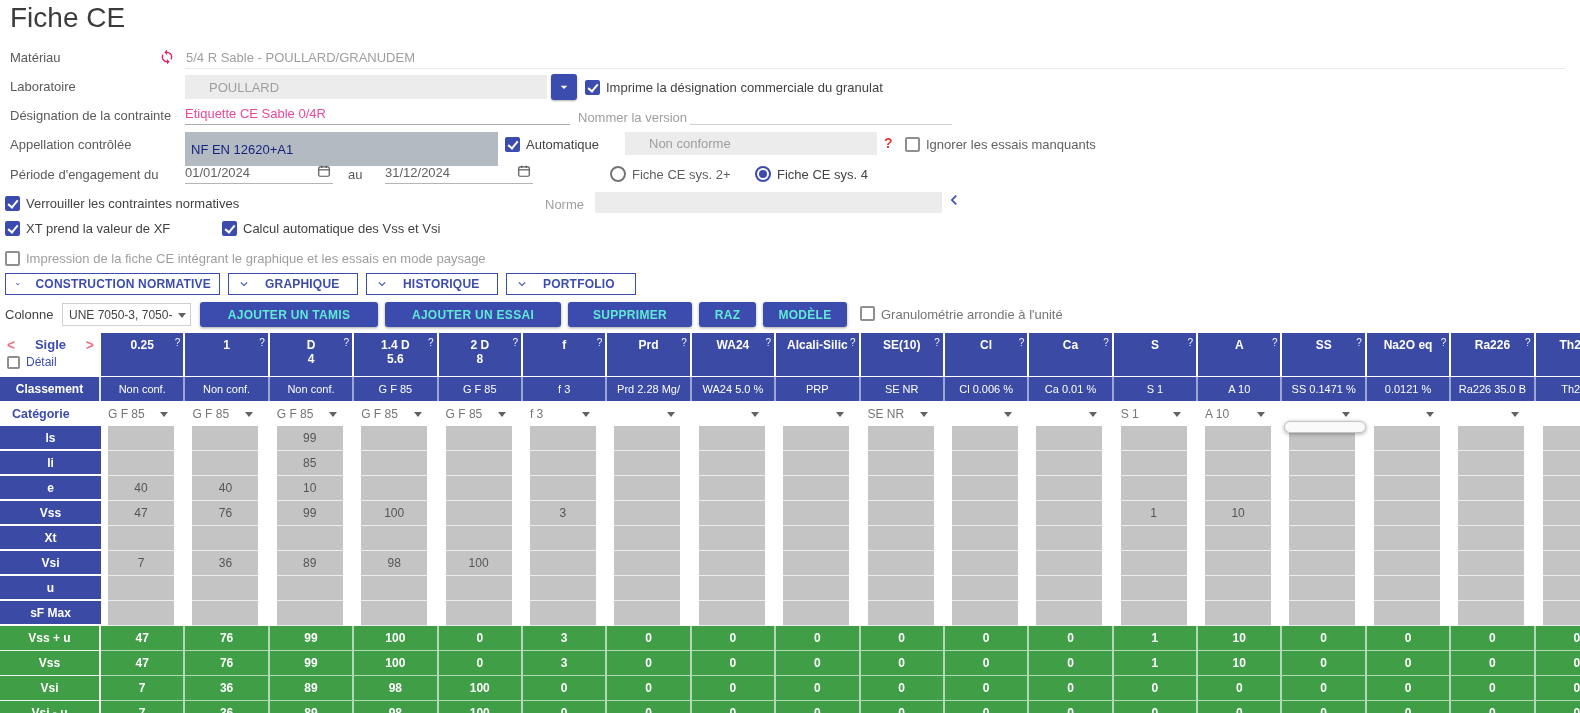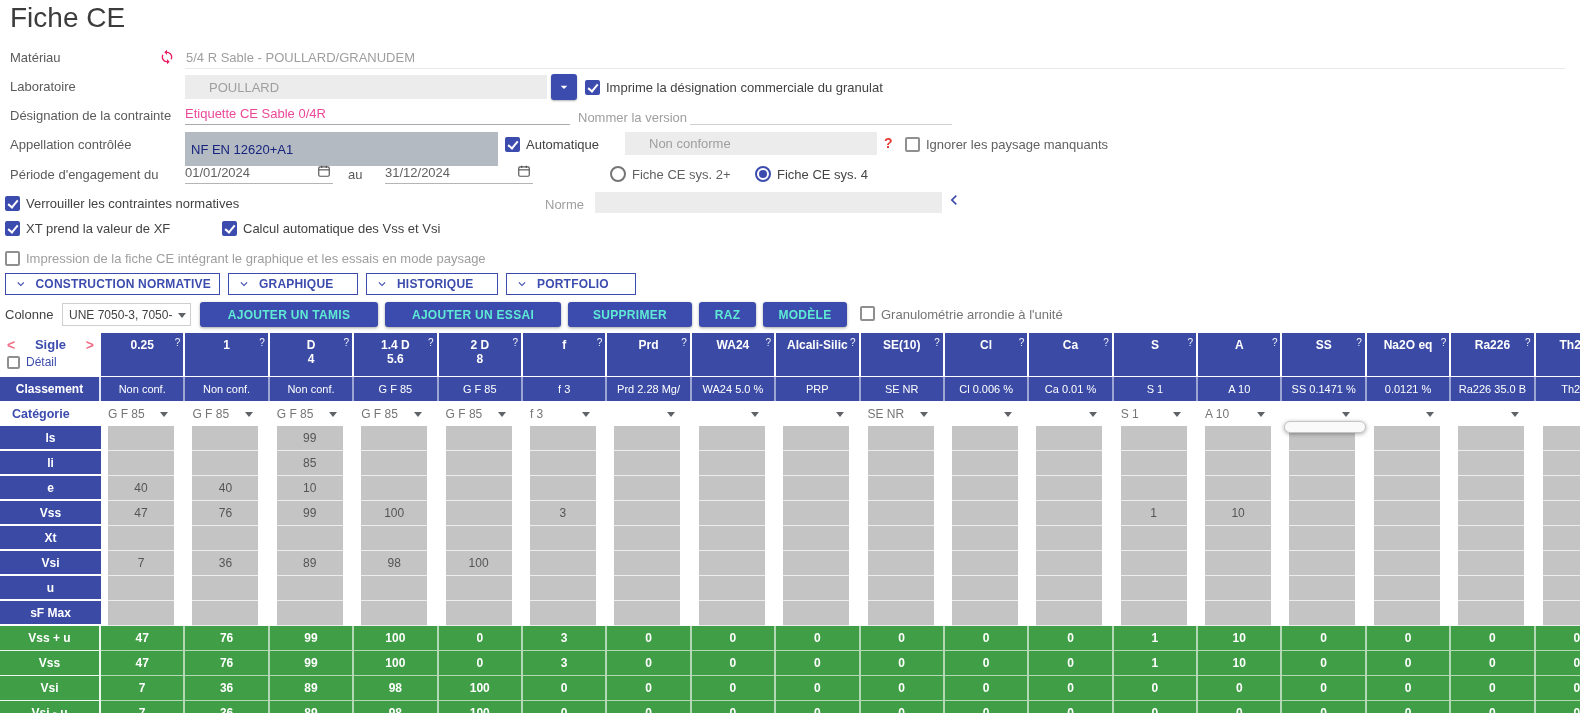--- a/index.html
+++ b/index.html
@@ -25,21 +25,21 @@
   .cb{position:absolute;width:15px;height:15px;border:2px solid #8f8f8f;border-radius:2px;background:#fff;}
   .cb.checked{background:var(--accent);border-color:var(--accent);}
   .cb.checked::after{content:"";position:absolute;left:3px;top:0px;width:4px;height:8px;border:solid #fff;border-width:0 2px 2px 0;transform:rotate(40deg);}
   .clabel{position:absolute;font-size:13px;color:#424242;white-space:nowrap;}
   .radio{position:absolute;width:16px;height:16px;border:2px solid #757575;border-radius:50%;background:#fff;}
   .radio.sel{border-color:var(--accent);}
   .radio.sel::after{content:"";position:absolute;left:2px;top:2px;width:8px;height:8px;border-radius:50%;background:var(--accent);}
   .iconbtn{position:absolute;display:flex;align-items:center;justify-content:center;}
   .ddbtn{position:absolute;width:26px;height:26px;background:var(--accent);border-radius:3px;display:flex;align-items:center;justify-content:center;color:#fff;box-shadow:0 1px 2px rgba(0,0,0,.3);}
   .datefield{position:absolute;height:22px;border-bottom:1px solid #b5b5b5;display:flex;align-items:center;justify-content:space-between;font-size:13px;color:#616161;padding-right:2px;}
-  .secbtn{position:absolute;display:flex;align-items:center;gap:8px;background:#fff;border:1px solid var(--accent);color:var(--accent);font-size:12px;font-weight:700;height:22px;padding:0 8px;letter-spacing:.2px;white-space:nowrap;}
+  .secbtn{position:absolute;display:flex;align-items:center;gap:14px;background:#fff;border:1px solid var(--accent);color:var(--accent);font-size:12px;font-weight:700;height:22px;padding:0 8px;letter-spacing:.2px;white-space:nowrap;}
   .pbtn{position:absolute;display:flex;align-items:center;justify-content:center;background:var(--accent);color:#5eead4;font-size:12px;font-weight:700;letter-spacing:.3px;height:25px;border-radius:3px;box-shadow:0 1px 3px rgba(0,0,0,.35);white-space:nowrap;}
   .colsel{position:absolute;display:flex;align-items:center;border:1px solid #cfcfcf;background:#fff;font-size:12px;color:#424242;padding-left:6px;}
   .chev{position:absolute;right:4px;top:50%;margin-top:-2px;width:0;height:0;border-left:4px solid transparent;border-right:4px solid transparent;border-top:5px solid #5f6368;}
   .accent-icon{color:var(--accent);}
   .magenta-icon{color:var(--magenta);}
   .qmark{position:absolute;font-size:14px;font-weight:700;color:var(--red);}
 
   
   #table-root{position:absolute;left:0;top:333px;width:1580px;overflow:hidden;}
   .trow{display:grid;grid-template-columns:101px repeat(18,84.4px);}
@@ -108,21 +108,21 @@
 <div class="sel-input" style="left:185px;top:132px;width:313px;height:34px">
   <span>NF EN 12620+A1</span>
 </div>
 <span class="cb checked" style="left:505px;top:137px"></span>
 <span class="clabel" style="left:526px;top:137px">Automatique</span>
 <div class="fill-input" style="left:625px;top:132px;width:252px;height:23px">
   <span>Non conforme</span>
 </div>
 <div class="qmark" style="left:884px;top:135px">?</div>
 <span class="cb" style="left:905px;top:137px"></span>
-<span class="clabel" style="left:926px;top:137px;color:#616161">Ignorer les paysage manquants</span>
+<span class="clabel" style="left:926px;top:137px;color:#616161">Ignorer les essais manquants</span>
 
 <div class="lbl" style="left:10px;top:167px">Période d'engagement du</div>
 <div class="datefield" style="left:185px;top:162px;width:148px">
   <span>01/01/2024</span>
   <span>
     <svg width="14" height="14" viewBox="0 0 24 24" fill="none" stroke="#555" stroke-width="2">
         <rect x="3" y="5" width="18" height="16" rx="2"></rect>
         <line x1="3" y1="10" x2="21" y2="10"></line>
         <line x1="8" y1="3" x2="8" y2="7"></line>
         <line x1="16" y1="3" x2="16" y2="7"></line>

